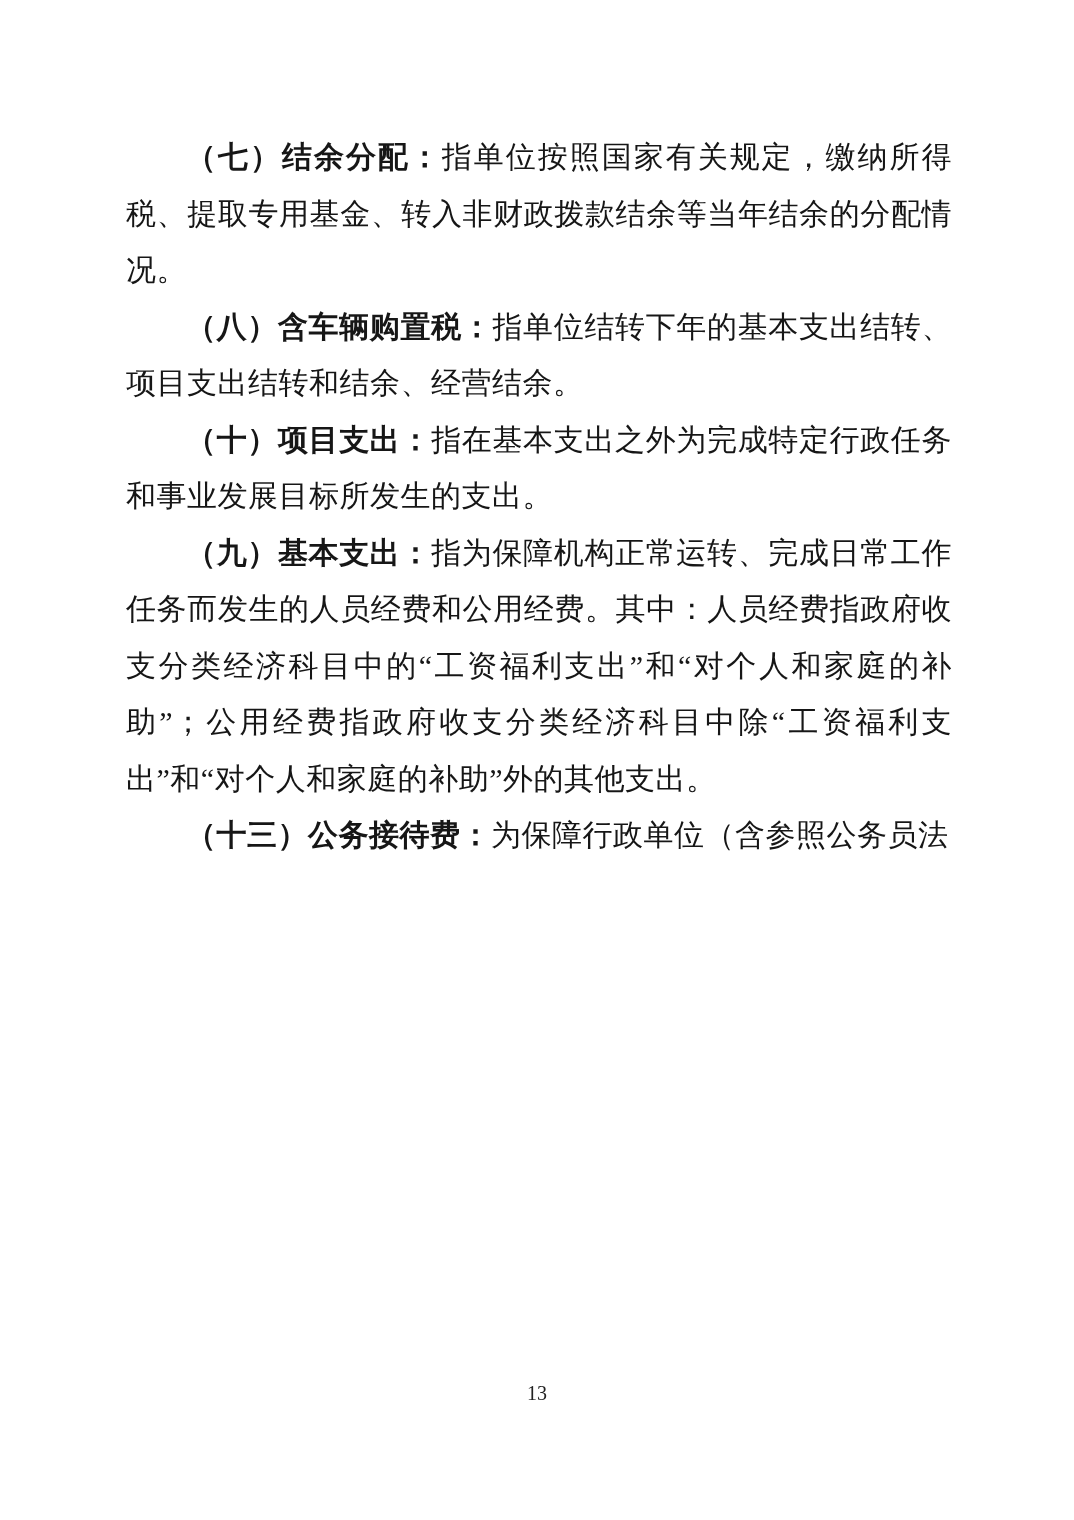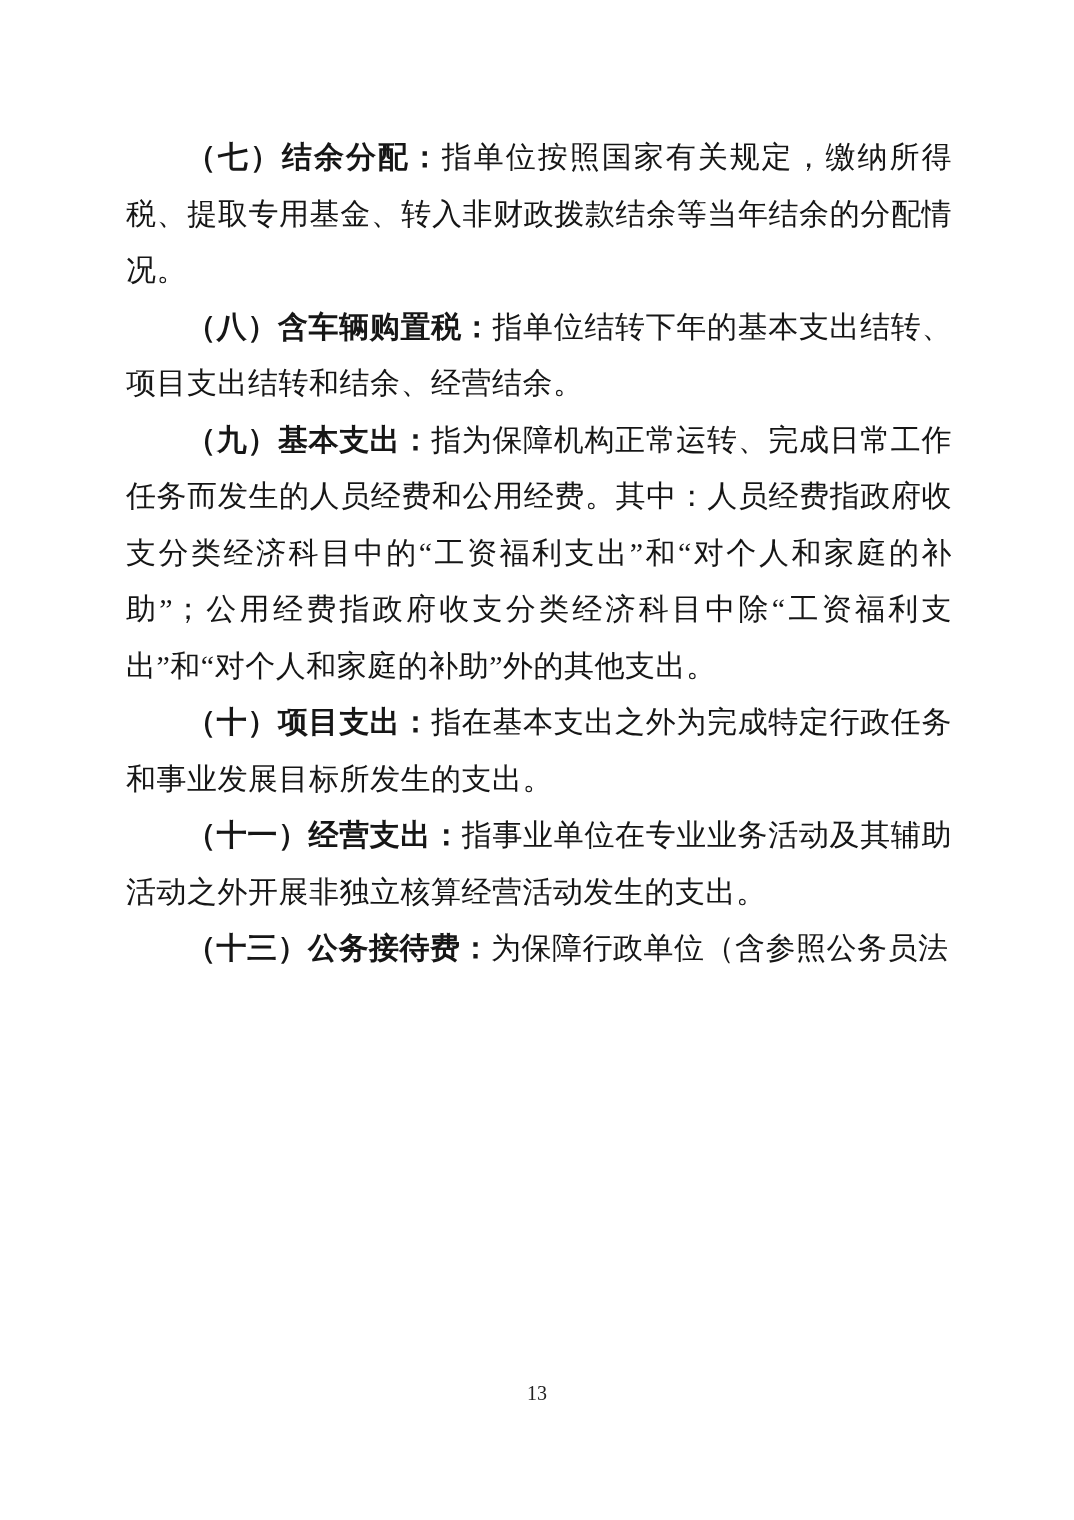--- a/index.html
+++ b/index.html
@@ -54,19 +54,18 @@
     font-family: "Liberation Serif", "DejaVu Serif", serif;
   }
 </style>
 </head>
 <body>
 
 <div class="page">
   <div class="content">
     <p class="para"><span class="term">（七）结余分配：</span><span>指单位按照国家有关规定，缴纳所得税、提取专用基金、转入非财政拨款结余等当年结余的分配情况。</span></p>
     <p class="para"><span class="term">（八）含车辆购置税：</span><span>指单位结转下年的基本支出结转、项目支出结转和结余、经营结余。</span></p>
+    <p class="para"><span class="term">（十）项目支出：</span><span>指在基本支出之外为完成特定行政任务和事业发展目标所发生的支出。</span></p>
     <p class="para"><span class="term">（九）基本支出：</span><span>指为保障机构正常运转、完成日常工作任务而发生的人员经费和公用经费。其中：人员经费指政府收支分类经济科目中的“工资福利支出”和“对个人和家庭的补助”；公用经费指政府收支分类经济科目中除“工资福利支出”和“对个人和家庭的补助”外的其他支出。</span></p>
-    <p class="para"><span class="term">（十）项目支出：</span><span>指在基本支出之外为完成特定行政任务和事业发展目标所发生的支出。</span></p>
-    <p class="para"><span class="term">（十一）经营支出：</span><span>指事业单位在专业业务活动及其辅助活动之外开展非独立核算经营活动发生的支出。</span></p>
     <p class="para"><span class="term">（十三）公务接待费：</span><span>为保障行政单位（含参照公务员法</span></p>
   </div>
   <div class="page-number">13</div>
 </div>
 
 </body></html>

